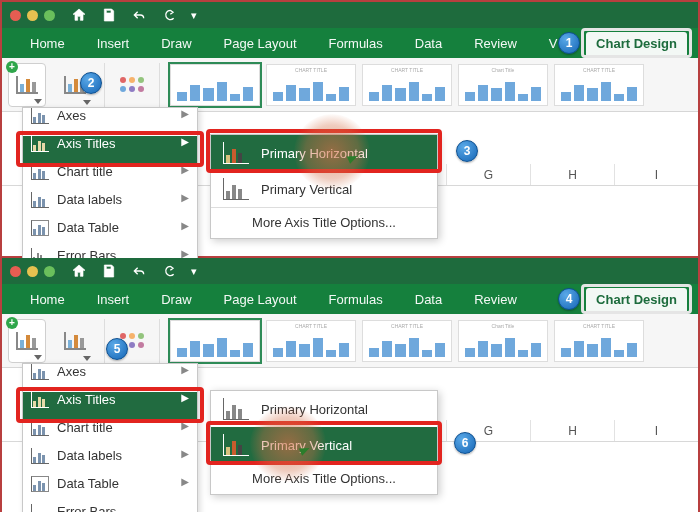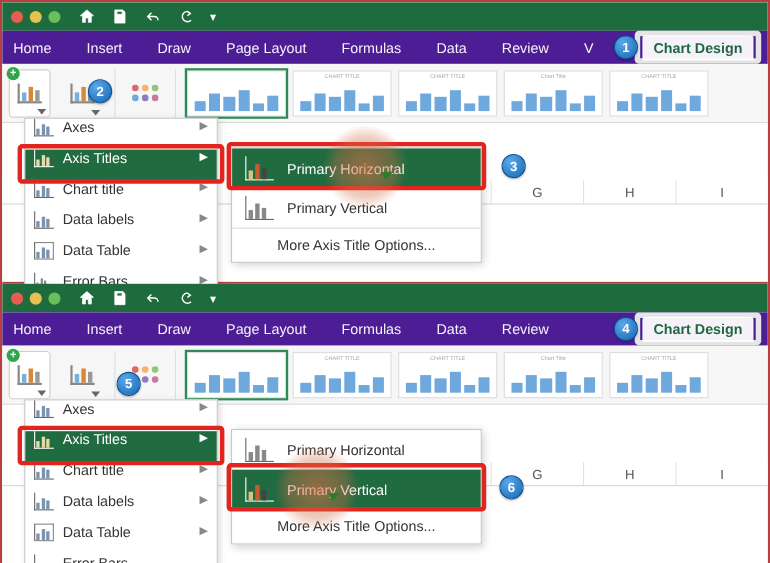--- a/index.html
+++ b/index.html
@@ -11,25 +11,25 @@
   .titlebar { background: #1e6b3d; height: 26px; display: flex; align-items: center; padding: 0 8px; gap: 6px; }
   .traffic { display: flex; gap: 6px; margin-right: 10px; }
   .tl { width: 11px; height: 11px; border-radius: 50%; }
   .tl.r { background: #e65d52; }
   .tl.y { background: #e6c150; }
   .tl.g { background: #6abf5c; }
   .qat { display: flex; gap: 14px; align-items: center; color: #fff; }
   .qat-icon { width: 16px; height: 16px; fill: #fff; stroke: #fff; }
 
   
-  .tabs { background: #4c1d95; height: 30px; display: flex; align-items: center; padding: 0 0; gap: 12px; color: #fff; font-size: 13px; position: relative; }
+  .tabs { background: #15803d; height: 30px; display: flex; align-items: center; padding: 0 18px; gap: 12px; color: #fff; font-size: 13px; position: relative; }
   .tab { padding: 4px 10px; cursor: pointer; white-space: nowrap; opacity: .95; }
   .tab.active { background: #fff; color: #1e6b3d; font-weight: 600; border-radius: 3px 3px 0 0; }
   .tab-active-wrap { position: absolute; right: 6px; top: 0; height: 30px; display: flex; align-items: center; }
-  .red-box { border: 5px solid #e5e5e5; border-radius: 4px; }
+  .red-box { border: 3px solid #e5e5e5; border-radius: 4px; }
 
   
   .ribbon { background: #f6f6f6; height: 54px; display: flex; align-items: center; padding: 4px 6px; gap: 10px; border-bottom: 1px solid #d6d6d6; }
   .addel-btn { width: 38px; height: 44px; background: #fff; border: 1px solid #cfcfcf; border-radius: 4px; display: flex; align-items: center; justify-content: center; position: relative; }
   .mini-chart { width: 22px; height: 18px; border-left: 2px solid #888; border-bottom: 2px solid #888; display: flex; align-items: flex-end; gap: 2px; padding-left: 2px; }
   .mini-chart .b1 { width: 4px; background: #7ab0d8; height: 8px; }
   .mini-chart .b2 { width: 4px; background: #d48a3b; height: 13px; }
   .mini-chart .b3 { width: 4px; background: #999; height: 10px; }
   .plus-badge { position: absolute; top: -3px; left: -3px; width: 12px; height: 12px; background: #2fa64b; border-radius: 50%; color: #fff; font-size: 10px; line-height: 11px; text-align: center; font-weight: bold; }
   .caret { position: absolute; bottom: 2px; right: 3px; width: 0; height: 0; border-left: 4px solid transparent; border-right: 4px solid transparent; border-top: 5px solid #666; }

